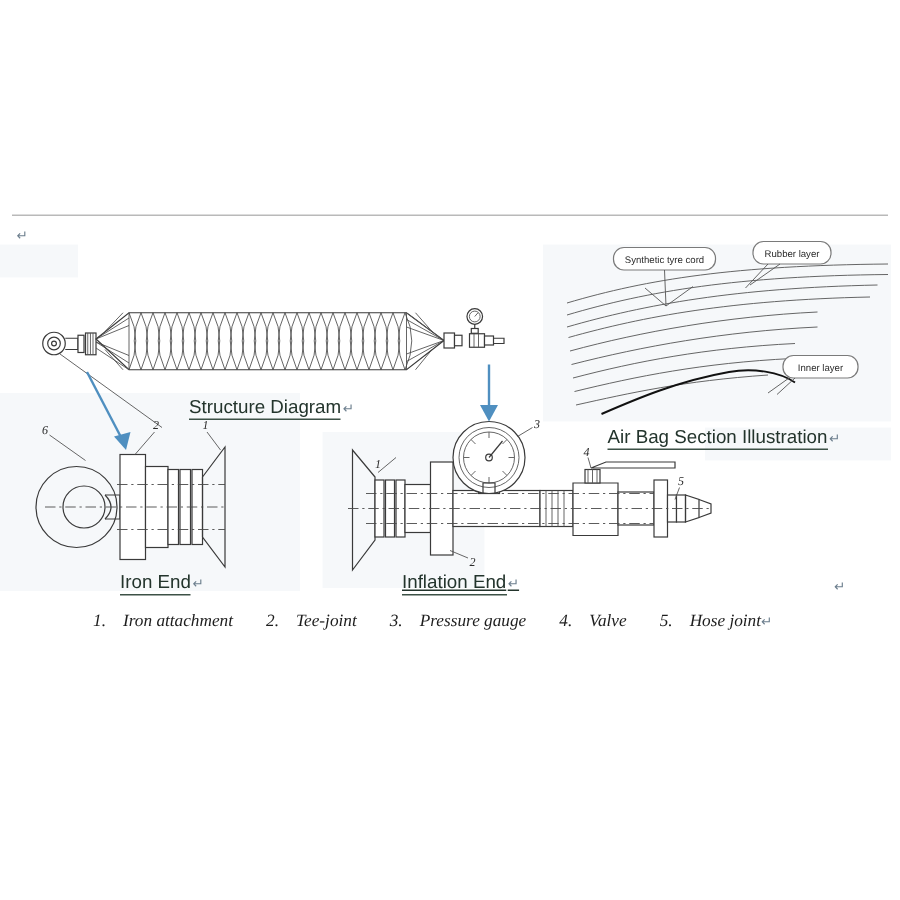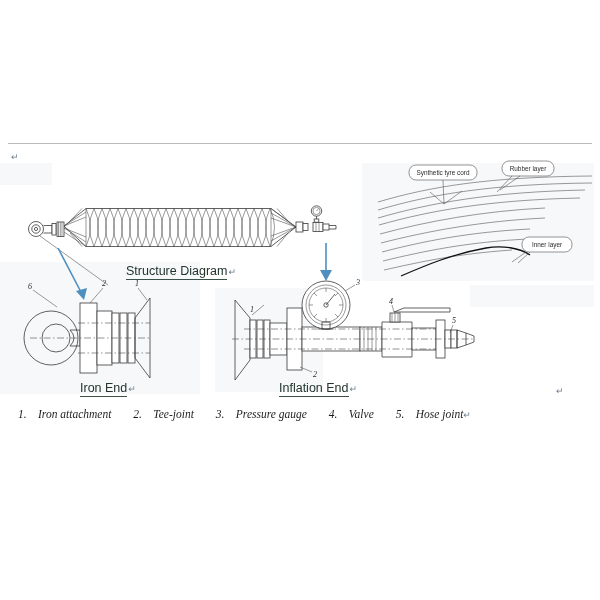--- a/index.html
+++ b/index.html
@@ -62,21 +62,21 @@
     position: absolute;
     left: 18px;
     top: 403px;
     width: 560px;
     font-family: "Liberation Serif", serif;
     font-style: italic;
     font-size: 11.5px;
     color: #1d1d1d;
     line-height: 22px;
   }
-  #legend .row { white-space: nowrap; }
+  #legend .row { white-space: nowrap; margin-left: 44px; }
   #legend .num { display: inline-block; width: 20px; }
   #legend .lbl { margin-right: 22px; }
   #legend .mark {
     font-style: normal;
     color: #6d7f8e;
     font-size: 9px;
   }
 
   
   .draw {
@@ -352,26 +352,29 @@
 
       <path class="arrow" d="M326,243 L326,272"></path>
       <polygon class="arrowhd" points="326,281 320,270 332,270"></polygon>
     </g>
   </svg>
 
   <div class="caption" style="left:126px; top:264px;">
     <span class="txt">Structure Diagram</span><span class="mark">↵</span>
   </div>
 
+  <div class="caption" style="left:405px; top:284px;">
+    <span class="txt">Air Bag Section Illustration</span><span class="mark">↵</span>
+  </div>
 
   <div class="caption" style="left:80px; top:381px;">
     <span class="txt">Iron End</span><span class="mark">↵</span>
   </div>
 
-  <div class="caption" style="left:279px; top:381px;">
+  <div class="caption" style="left:268px; top:381px;text-decoration:underline;">
     <span class="txt">Inflation End</span><span class="mark">↵</span>
   </div>
 
   <div class="pilcrow" style="left:556px; top:386px;">↵</div>
 
   <div id="legend">
     <div class="row">
       <span class="num">1.</span><span class="lbl">Iron attachment</span><span class="num">2.</span><span class="lbl">Tee-joint</span><span class="num">3.</span><span class="lbl">Pressure gauge</span><span class="num">4.</span><span class="lbl">Valve</span><span class="num">5.</span><span>Hose joint</span><span class="mark">↵</span>
     </div>
   </div>

